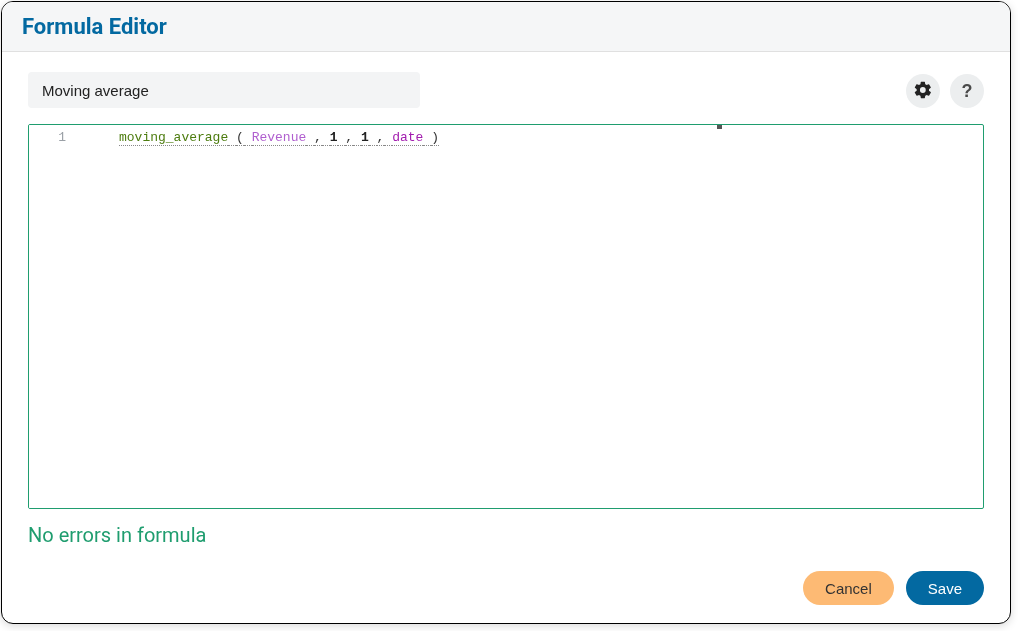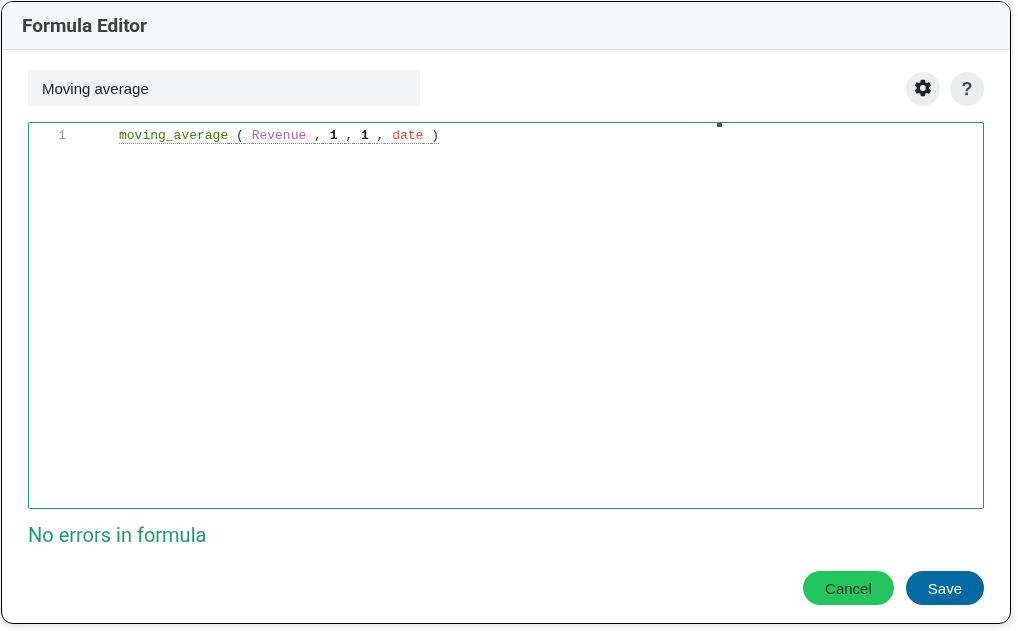--- a/index.html
+++ b/index.html
@@ -24,23 +24,23 @@
       display: flex;
       flex-direction: column;
       box-shadow: 0 2px 8px rgba(0,0,0,0.15);
     }
     .header {
       background: #f5f6f7;
       border-bottom: 1px solid #e0e0e0;
       padding: 12px 20px;
     }
     .header-title {
-      font-size: 19px;
+      font-size: 22px;
       font-weight: 700;
-      color: #404040;
+      color: #0369a1;
     }
     .content {
       flex: 1;
       padding: 20px 26px 16px 26px;
       display: flex;
       flex-direction: column;
     }
     .top-row {
       display: flex;
       align-items: flex-end;
@@ -108,21 +108,21 @@
       line-height: 18px;
     }
     .code-line {
       padding: 4px 0 0 12px;
       line-height: 18px;
       position: relative;
     }
     .tok-fn { color: #4d7c0f; margin-left: 30px; }
     .tok-field { color: #b05fcf; }
     .tok-num { font-weight: 700; color: #222; }
-    .tok-kw { color: #ef4444; }
+    .tok-kw { color: #a21caf; }
     .tok-punct { color: #333; }
     .code-wrap {
       position: relative;
       flex: 1;
     }
     .underline-seg {
       border-bottom: 1px dotted #888;
       padding-bottom: 0px;
     }
     .caret-mark {
@@ -146,21 +146,21 @@
     }
     .btn {
       height: 34px;
       border-radius: 17px;
       padding: 0 22px;
       font-size: 15px;
       border: none;
       cursor: pointer;
     }
     .btn-cancel {
-      background: #22c55e;
+      background: #fdba74;
       color: #333;
     }
     .btn-save {
       background: #0369a1;
       color: #fff;
       font-weight: 500;
     }
   </style>
 </head>
 <body>

